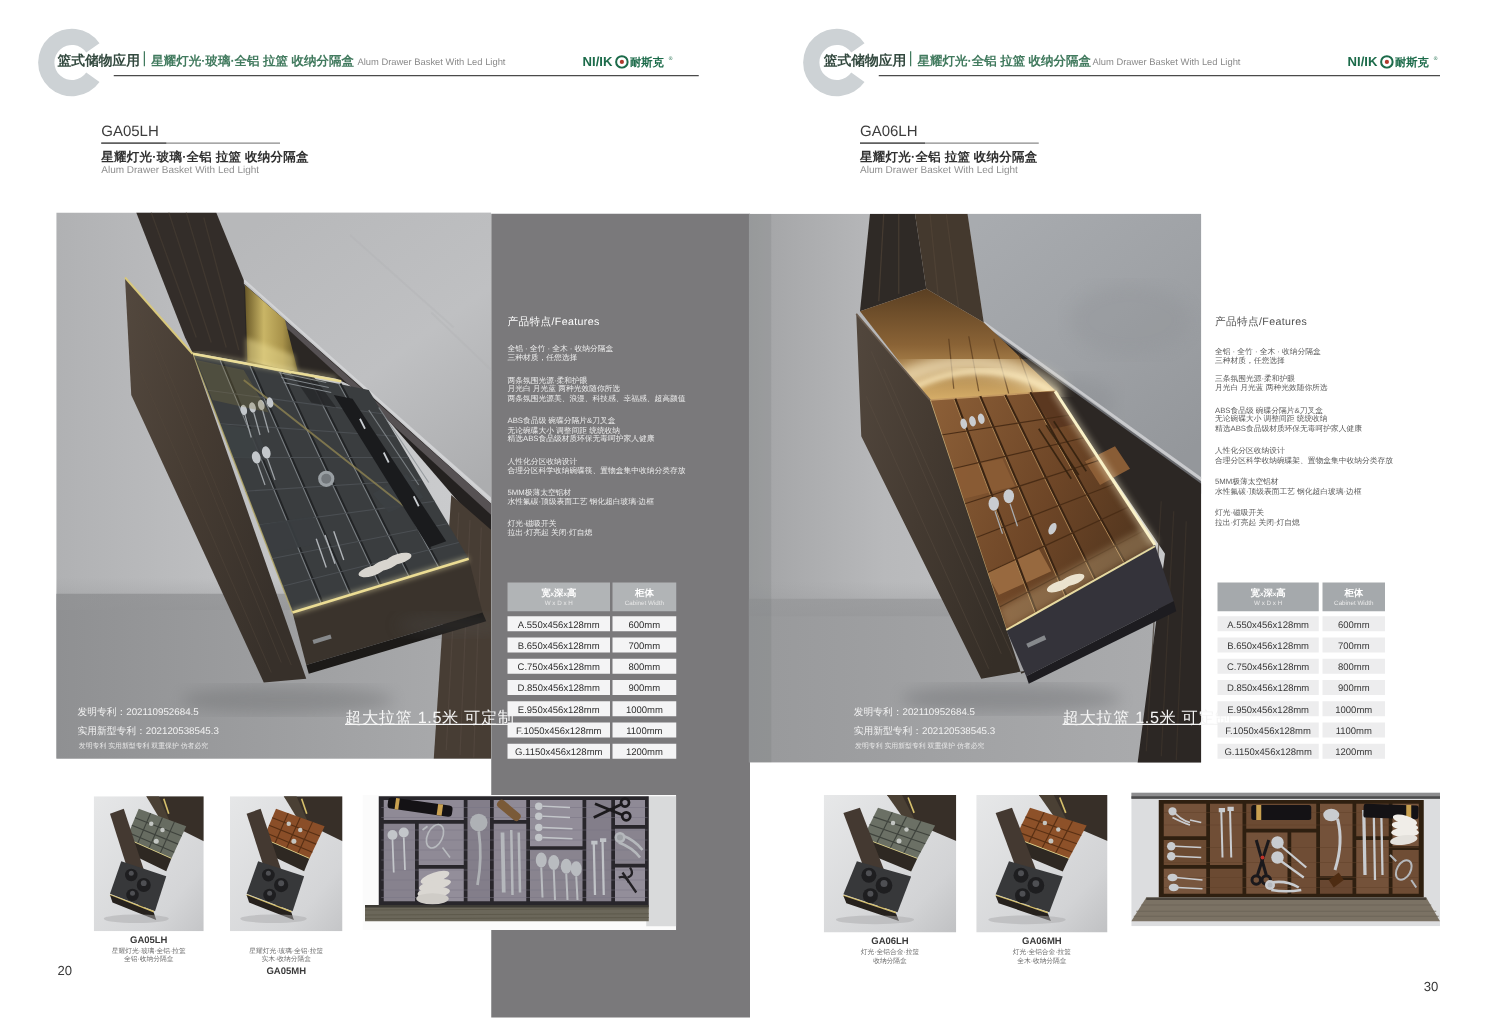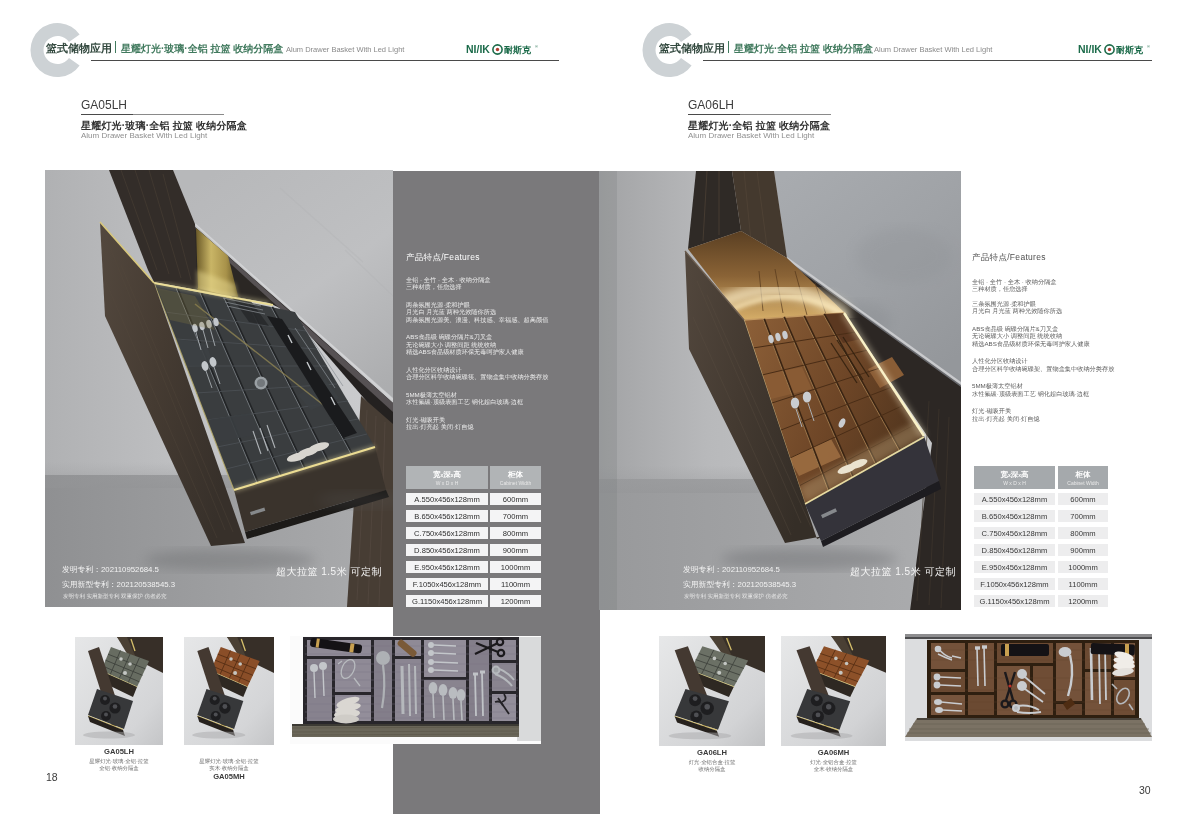--- a/index.html
+++ b/index.html
@@ -10,21 +10,21 @@
 .hdr-zh2{font-weight:bold;font-size:10px;color:#417a5e;}
 .hdr-en{font-size:7.5px;color:#8a8a8a;}
 .title{font-size:12px;color:#3c3c3c;letter-spacing:0px;}
 .sub-zh{font-weight:bold;font-size:10px;color:#303030;letter-spacing:0.2px;}
 .sub-en{font-size:8px;color:#8f8f8f;}
 .feat-h{font-size:8.5px;letter-spacing:0.3px;}
 .feat{font-size:6.2px;line-height:7.3px;}
 .feat p{margin:0 0 10.4px 0;}
 .patent{color:#f2f2f2;font-size:7.8px;white-space:nowrap;}
 .patent-s{color:#e8e8e8;font-size:5.5px;}
-.slogan{color:#f5f5f5;font-size:10px;letter-spacing:0.5px;}
+.slogan{color:#f5f5f5;font-size:13px;letter-spacing:0.5px;text-decoration:underline;}
 .cap-t{font-weight:bold;font-size:7.6px;color:#3a3a3a;text-align:center;}
 .cap-s{font-size:5.4px;color:#6f6f6f;text-align:center;line-height:6.9px;}
 </style>
 </head>
 <body>
 
 <div class="abs" style="left:0;top:0;width:600px;height:120px;">
 
   <svg class="abs" style="left:29px;top:20px;" width="60" height="60" viewBox="0 0 60 60">
     <path d="M 50.6 14.5 A 27 27 0 1 0 50.6 45.5 L 40 38 A 14 14 0 1 1 40 22 Z" fill="#cdd2d5"></path>
@@ -533,21 +533,21 @@
 
   <rect x="2" y="88" width="227" height="13" fill="#6b675a"></rect>
   <g stroke="#5a5648" stroke-width="0.8" opacity="0.8">
     <line x1="2" y1="92" x2="229" y2="91"></line>
       <line x1="2" y1="96" x2="229" y2="95"></line>
       <line x1="2" y1="99" x2="229" y2="98"></line>
   </g>
   <rect x="2" y="88" width="227" height="2" fill="#3c3a34"></rect>
 </svg>
 
-<div class="abs" style="left:46px;top:771px;font-size:10.5px;color:#3a3a3a;">18</div>
+<div class="abs" style="left:46px;top:771px;font-size:10.5px;color:#3a3a3a;">20</div>
 
 <div class="abs" style="left:612px;top:0;width:588px;height:120px;">
 
   <svg class="abs" style="left:29px;top:20px;" width="60" height="60" viewBox="0 0 60 60">
     <path d="M 50.6 14.5 A 27 27 0 1 0 50.6 45.5 L 40 38 A 14 14 0 1 1 40 22 Z" fill="#cdd2d5"></path>
   </svg>
   <div class="abs hdr-zh1" style="left:47px;top:41px;">篮式储物应用</div>
   <div class="abs" style="left:116px;top:41px;width:1px;height:12px;background:#417a5e;"></div>
   <div class="abs hdr-zh2" style="left:122px;top:42px;">星耀灯光·全铝 拉篮 收纳分隔盒</div>
   <div class="abs hdr-en" style="left:262px;top:45px;">Alum Drawer Basket With Led Light</div>

